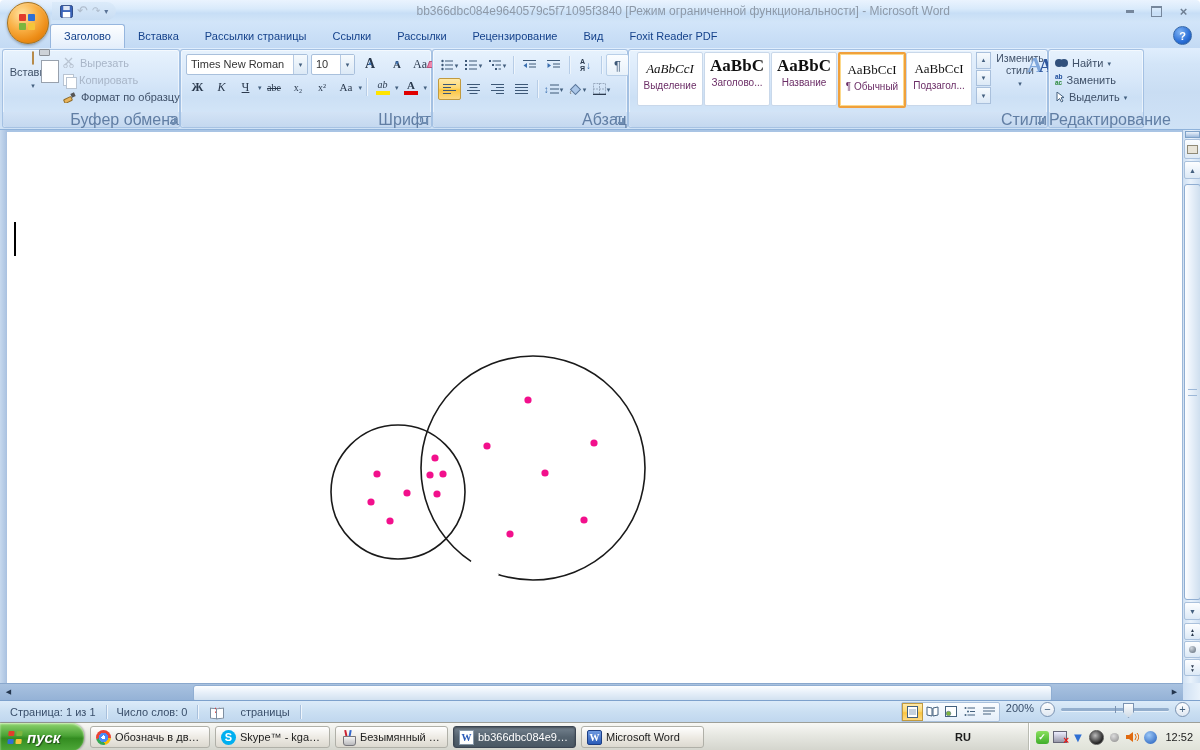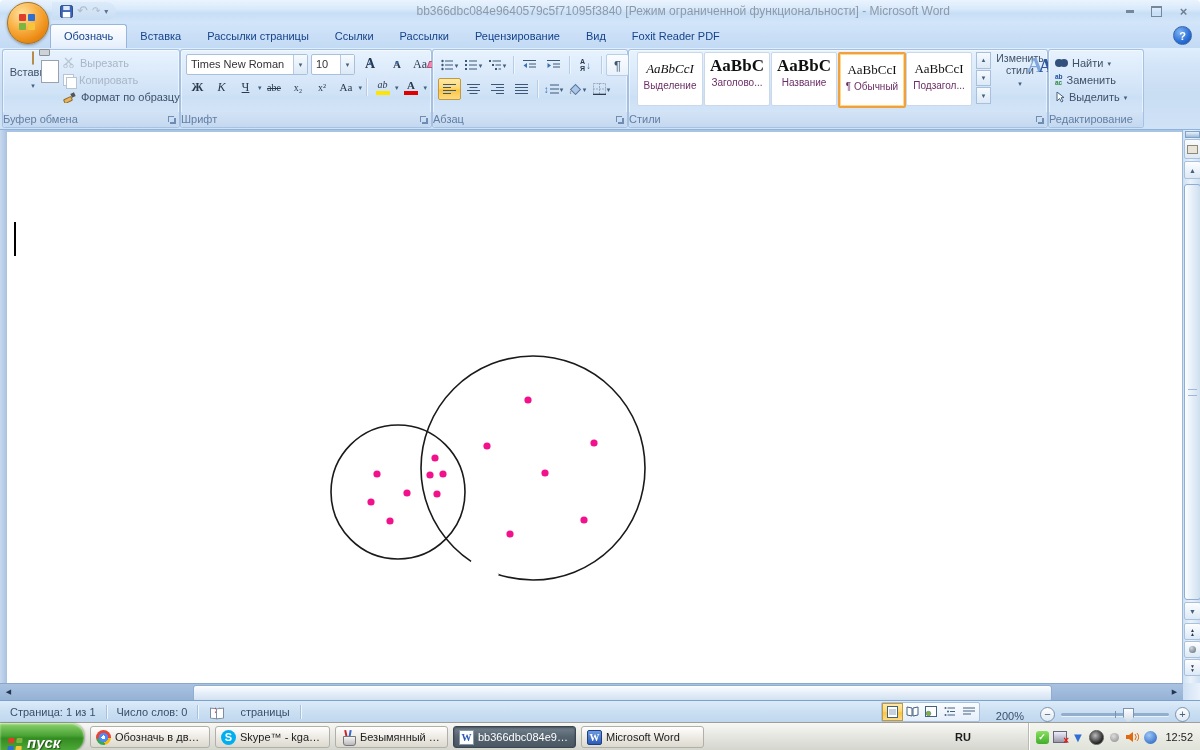--- a/index.html
+++ b/index.html
@@ -46,21 +46,21 @@
     display:flex;align-items:center;justify-content:center;}
 
   
   .ribbon{position:absolute;left:0;top:48px;width:1200px;height:81px;
     background:linear-gradient(#e0eefd,#d3e5f8 20%,#c9ddf3 55%,#cfe2f6);
     border-bottom:1px solid #8fb2da;}
   .grp{position:absolute;top:1px;height:77px;border:1px solid rgba(158,188,224,.9);
     border-radius:3px;background:linear-gradient(#e7f2fd,#d7e7f9 40%,#cce0f5 62%,#d9e9fa);
     box-shadow:inset 0 0 0 1px rgba(255,255,255,.55);}
   .glabel{position:absolute;left:0;right:0;bottom:0;height:15px;line-height:15px;
-    text-align:left;font-size:11px;color:#617ea4;
+    text-align:right;font-size:16px;color:#617ea4;
     background:linear-gradient(#d3e3f6,#c4d8ef);border-radius:0 0 3px 3px;}
   .lnch{position:absolute;right:2px;bottom:2px;width:10px;height:10px;}
   .lnch::before{content:"";position:absolute;left:1px;top:1px;width:5px;height:5px;
     border-left:1px solid #6f8db2;border-top:1px solid #6f8db2;}
   .lnch::after{content:"";position:absolute;right:1px;bottom:1px;width:4px;height:4px;
     border-right:2px solid #6f8db2;border-bottom:2px solid #6f8db2;}
   .dd{font-size:7px;color:#44607f;line-height:7px;}
   .dis{color:#a9b6c8 !important;}
   .rtxt{color:#3f5068;}
 
@@ -182,41 +182,41 @@
     background:linear-gradient(#dcebf9,#cadFF2 50%,#bfd6ee);border-top:1px solid #7da1cc;
     color:#3a4f6b;display:flex;align-items:center;}
   .st{padding:0 10px;white-space:nowrap;}
   .stsep{width:1px;height:14px;background:#a8c0dc;box-shadow:1px 0 0 #eef5fc;}
   .book{position:relative;width:14px;height:11px;margin:0 6px 0 12px;}
   .book::before,.book::after{content:"";position:absolute;top:1px;width:6px;height:9px;
     background:#fff;border:1px solid #7e8ea0;}
   .book::before{left:0;transform:skewY(6deg);}
   .book::after{right:0;transform:skewY(-6deg);}
   .book .x{position:absolute;left:4px;top:-2px;color:#d22;font-weight:bold;font-size:10px;}
-  .st-right{margin-left:auto;display:flex;align-items:flex-end;gap:16px;padding-right:10px;}
+  .st-right{margin-left:auto;display:flex;align-items:flex-start;gap:6px;padding-right:10px;}
   .viewbtns{display:flex;border:1px solid #a9c0dc;border-radius:2px;background:linear-gradient(#fbfdff,#e4eefa);}
   .vb{width:19px;height:16px;display:flex;align-items:center;justify-content:center;}
   .zoomctl{display:flex;align-items:center;gap:6px;}
   .zbtn{width:13px;height:13px;border-radius:50%;border:1px solid #7b93b2;color:#44617e;
     background:linear-gradient(#fefefe,#dfe8f2);display:flex;align-items:center;justify-content:center;
     font-size:11px;line-height:11px;}
   .ztrack{position:relative;width:108px;height:3px;background:#93aecd;border-radius:2px;
     box-shadow:0 1px 0 #e7f1fb;}
   .ztrack .tick{position:absolute;left:50%;top:-2px;width:1px;height:7px;background:#7b93b2;}
   .zthumb{position:absolute;left:62px;top:-5px;width:9px;height:13px;
     background:linear-gradient(#fdfefe,#cfdae6);border:1px solid #7b93b2;
     clip-path:polygon(0 0,100% 0,100% 60%,50% 100%,0 60%);}
 
   
   .taskbar{position:absolute;left:0;top:722px;width:1200px;height:28px;
     background:linear-gradient(#f8f8f5,#e6e7e1 45%,#d3d4cc);border-top:1px solid #9d9f98;}
   .startbtn{position:absolute;left:0;top:0;width:84px;height:28px;border-radius:0 13px 13px 0;
     background:linear-gradient(#8fd36f,#4aa335 45%,#338c20 55%,#4fa93a);
     box-shadow:inset 0 1px 2px #d6f3c2, 1px 0 2px rgba(0,0,0,.3);
-    display:flex;align-items:flex-end;gap:5px;padding-left:8px;box-sizing:border-box;}
+    display:flex;align-items:center;gap:5px;padding-left:8px;box-sizing:border-box;}
   .startbtn .txt{color:#fff;font-size:15px;font-weight:bold;font-style:italic;
     text-shadow:1px 1px 1px rgba(0,0,0,.5);}
   .winflag{width:14px;height:13px;position:relative;transform:skewX(-6deg);}
   .winflag i{position:absolute;width:6px;height:5px;border-radius:1px;}
   .winflag i:nth-child(1){left:0;top:0;background:#e23d2b;}
   .winflag i:nth-child(2){right:0;top:0;background:#7db53e;}
   .winflag i:nth-child(3){left:0;bottom:0;background:#2f6fd3;}
   .winflag i:nth-child(4){right:0;bottom:0;background:#f5c53a;}
   .tasks{position:absolute;left:90px;top:3px;height:22px;display:flex;gap:5px;}
   .task{height:22px;border-radius:3px;border:1px solid #b0b0a8;box-sizing:border-box;
@@ -296,21 +296,21 @@
     <span class="office-logo">
         <i></i>
         <i></i>
         <i></i>
         <i></i>
       </span>
   </div>
 
   <div class="tabrow">
     <div class="tabs">
-      <span class="tab active">Обозначь</span>
+      <span class="tab active">Заголово</span>
       <span class="tab">Вставка</span>
       <span class="tab">Рассылки страницы</span>
       <span class="tab">Ссылки</span>
       <span class="tab">Рассылки</span>
       <span class="tab">Рецензирование</span>
       <span class="tab">Вид</span>
       <span class="tab">Foxit Reader PDF</span>
     </div>
     <div class="helpbtn">?</div>
   </div>

